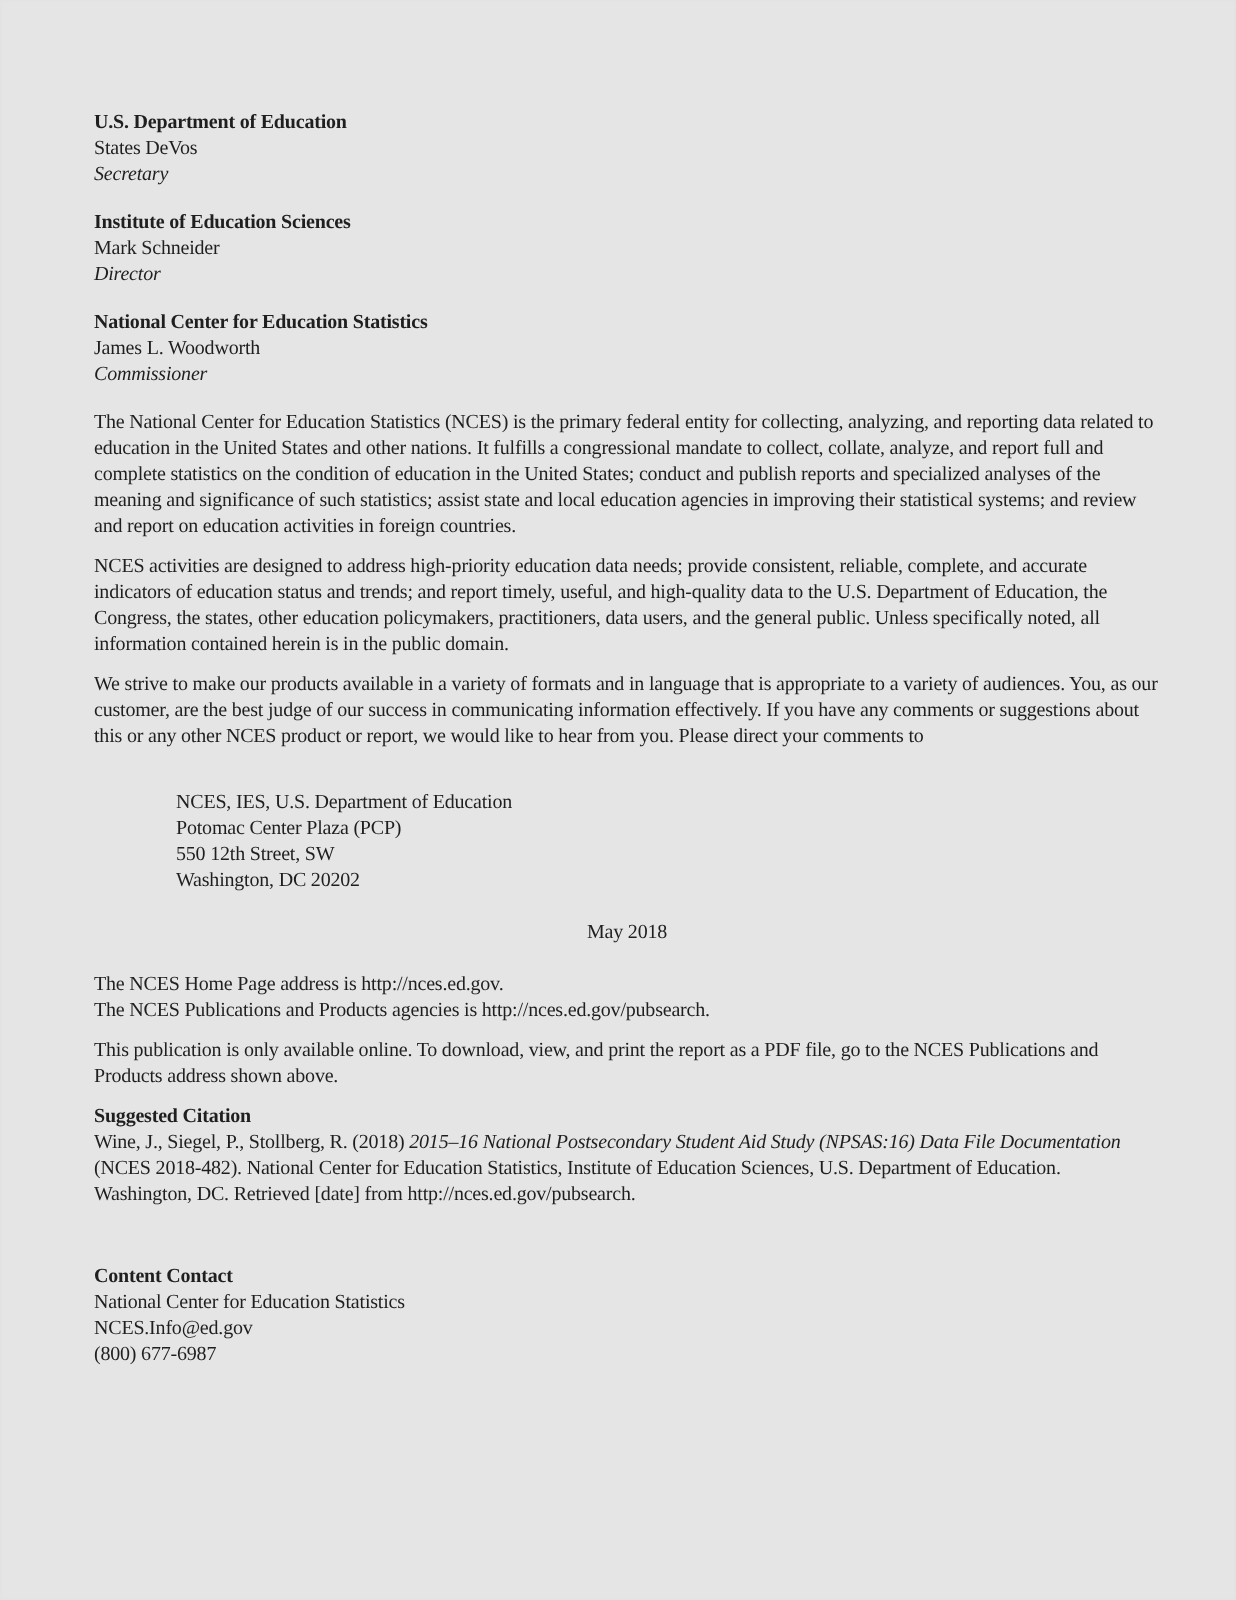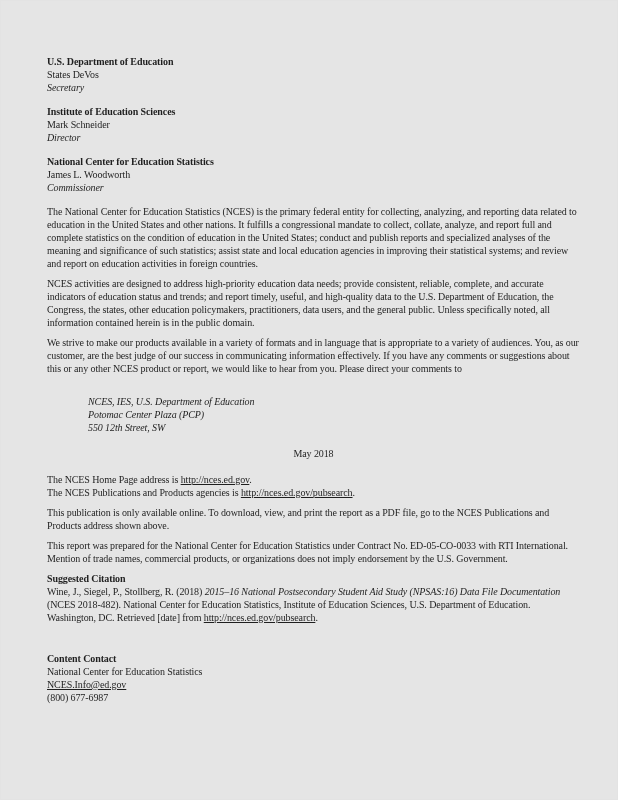--- a/index.html
+++ b/index.html
@@ -11,24 +11,24 @@
     font-family:"Liberation Serif","DejaVu Serif",serif;
     font-size:10px;letter-spacing:-0.1px;line-height:13px;color:#1f1f1f;
     overflow:hidden;
   }
   p{margin:0;}
   .b{font-weight:bold;}
   .i{font-style:italic;}
   .mast-group{margin-bottom:11px;}
   .masthead{margin-bottom:9px;}
   .para{margin:0 0 7px 0;}
-  .address{margin:20px 0 13px 41px;font-style:italic;}
+  .address{margin:20px 0 13px 41px;}
   .date{margin-bottom:13px;text-align:center;}
   .links{margin-bottom:7px;}
-  .doclink{color:inherit;text-decoration:underline;cursor:pointer;}
+  .doclink{color:inherit;cursor:pointer;}
   .citation-block{margin-bottom:0;}
   .contact{margin-top:28px;}
   .contact .doclink{display:inline-block;}
 </style>
 </head>
 <body>
 
 <div class="page">
 
   <header class="masthead">
@@ -52,32 +52,32 @@
   <p class="para">The National Center for Education Statistics (NCES) is the primary federal entity for collecting, analyzing, and reporting data related to education in the United States and other nations. It fulfills a congressional mandate to collect, collate, analyze, and report full and complete statistics on the condition of education in the United States; conduct and publish reports and specialized analyses of the meaning and significance of such statistics; assist state and local education agencies in improving their statistical systems; and review and report on education activities in foreign countries.</p>
 
   <p class="para">NCES activities are designed to address high-priority education data needs; provide consistent, reliable, complete, and accurate indicators of education status and trends; and report timely, useful, and high-quality data to the U.S. Department of Education, the Congress, the states, other education policymakers, practitioners, data users, and the general public. Unless specifically noted, all information contained herein is in the public domain.</p>
 
   <p class="para">We strive to make our products available in a variety of formats and in language that is appropriate to a variety of audiences. You, as our customer, are the best judge of our success in communicating information effectively. If you have any comments or suggestions about this or any other NCES product or report, we would like to hear from you. Please direct your comments to</p>
 
   <div class="address">
     <p>NCES, IES, U.S. Department of Education</p>
     <p>Potomac Center Plaza (PCP)</p>
     <p>550 12th Street, SW</p>
+    <p>Washington, DC 20202</p>
   </div>
 
   <p class="date">May 2018</p>
 
   <div class="links">
     <p><span>The NCES Home Page address is </span><a class="doclink">http://nces.ed.gov</a><span>.</span></p>
     <p><span>The NCES Publications and Products agencies is </span><a class="doclink">http://nces.ed.gov/pubsearch</a><span>.</span></p>
   </div>
 
   <p class="para">This publication is only available online. To download, view, and print the report as a PDF file, go to the NCES Publications and Products address shown above.</p>
 
-  <p class="para">This report was prepared for the National Center for Education Statistics under Contract No. ED-05-CO-0033 with RTI International. Mention of trade names, commercial products, or organizations does not imply endorsement by the U.S. Government.</p>
 
   <section class="citation-block">
     <p class="b">Suggested Citation</p>
     <p class="para"><span>Wine, J., Siegel, P., Stollberg, R. (2018) </span><span class="i">2015–16 National Postsecondary Student Aid Study (NPSAS:16) Data File Documentation</span><span> (NCES 2018-482). National Center for Education Statistics, Institute of Education Sciences, U.S. Department of Education. Washington, DC. Retrieved [date] from </span><a class="doclink">http://nces.ed.gov/pubsearch</a><span>.</span></p>
   </section>
 
   <section class="contact">
     <p class="b">Content Contact</p>
     <p>National Center for Education Statistics</p>
     <p><a class="doclink">NCES.Info@ed.gov</a></p>

